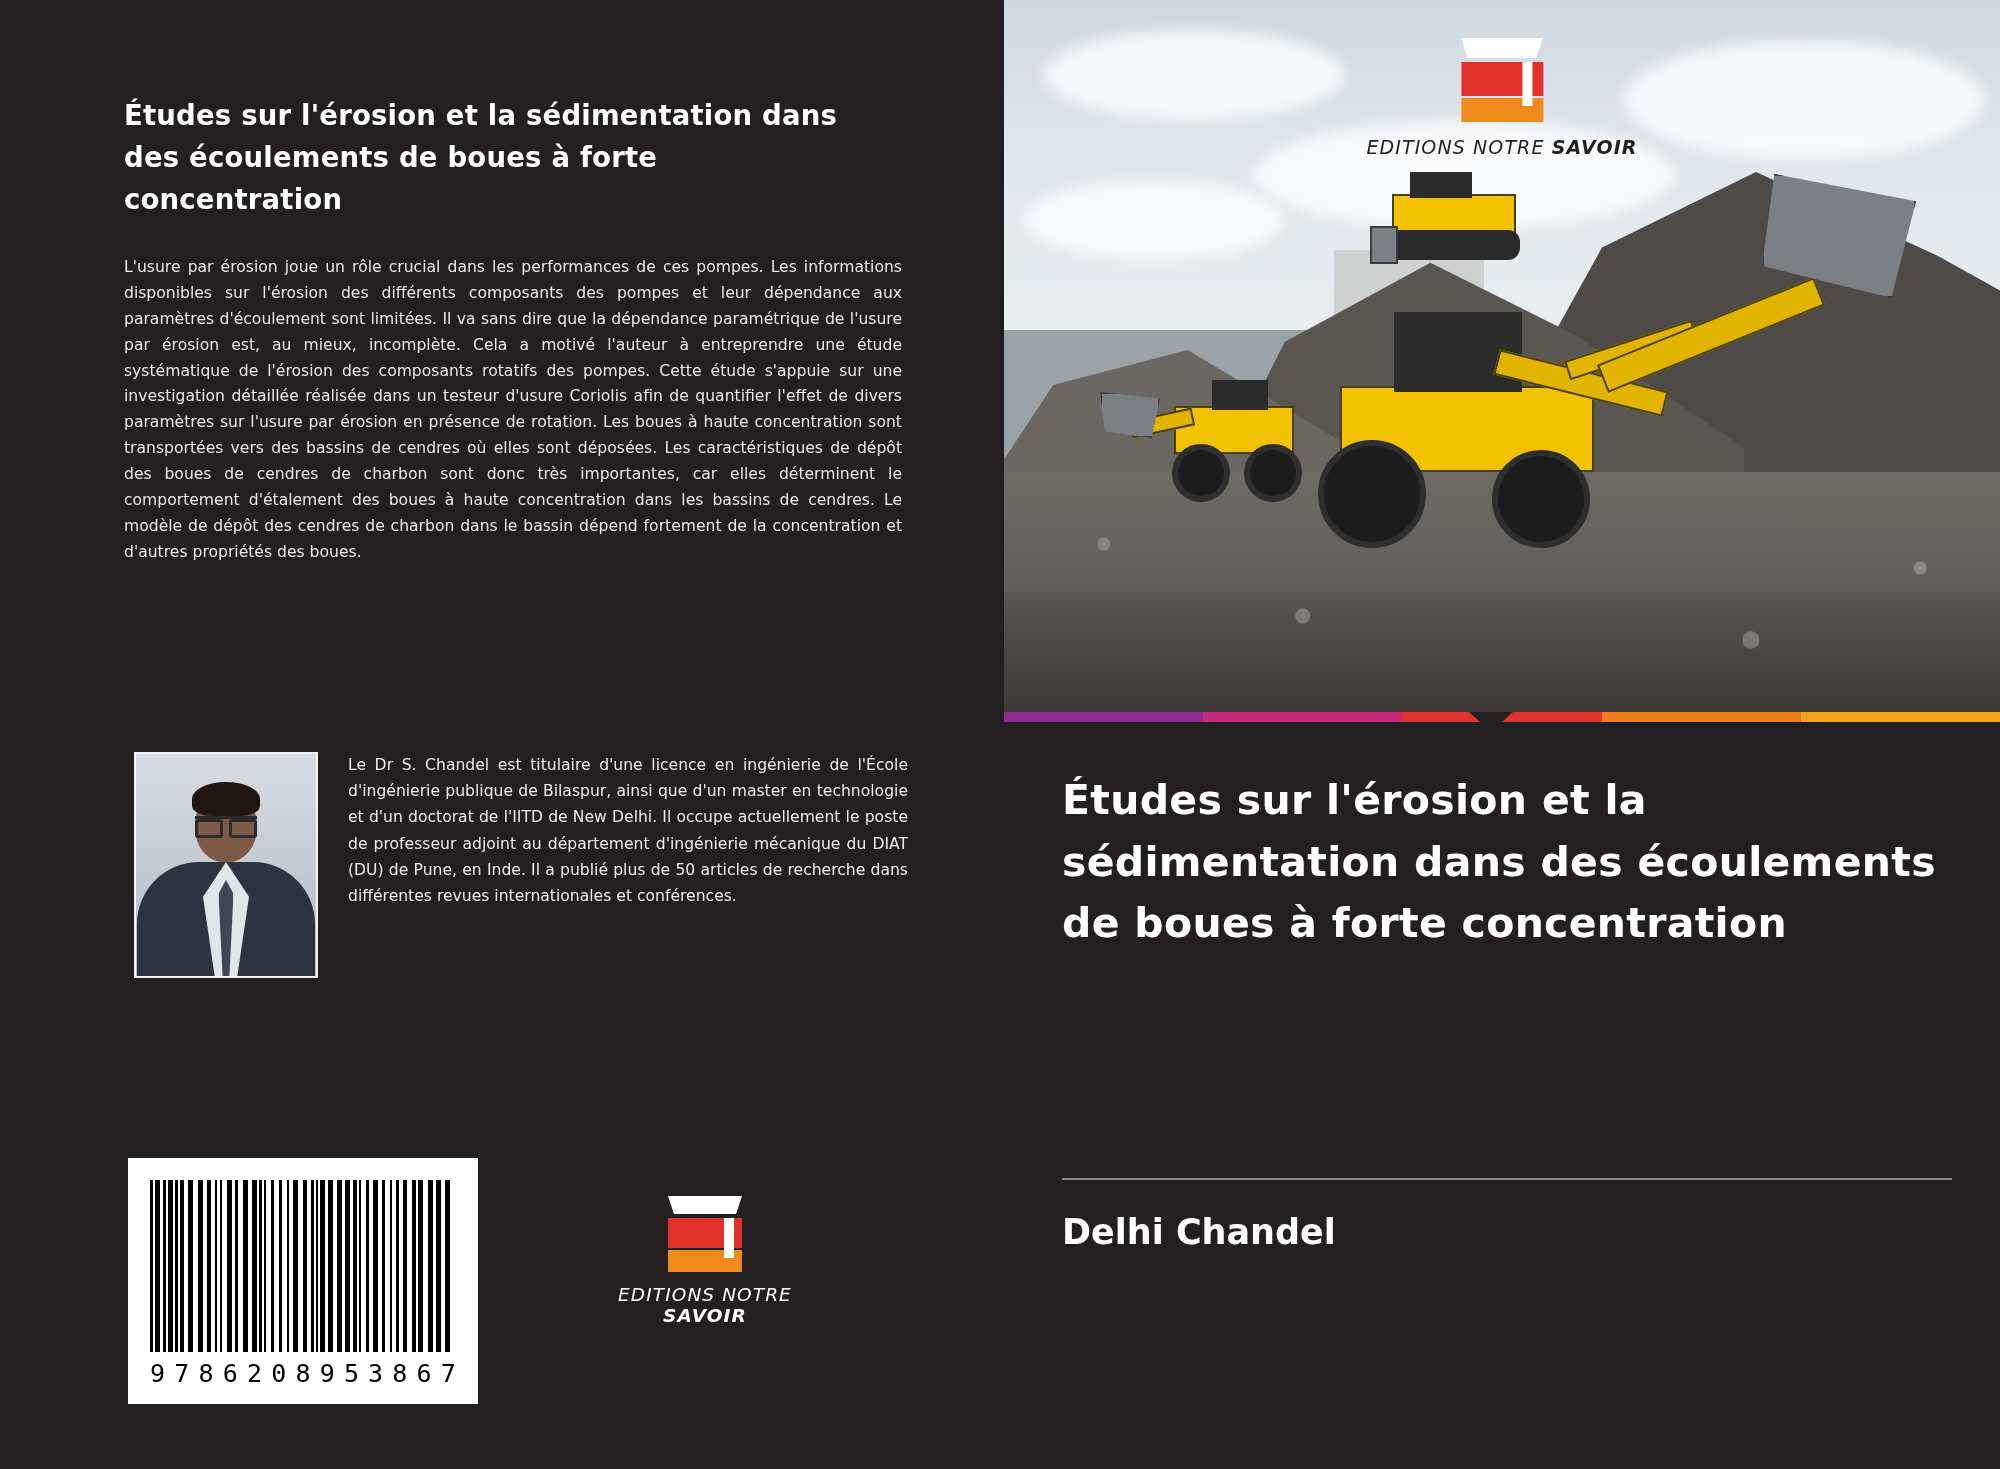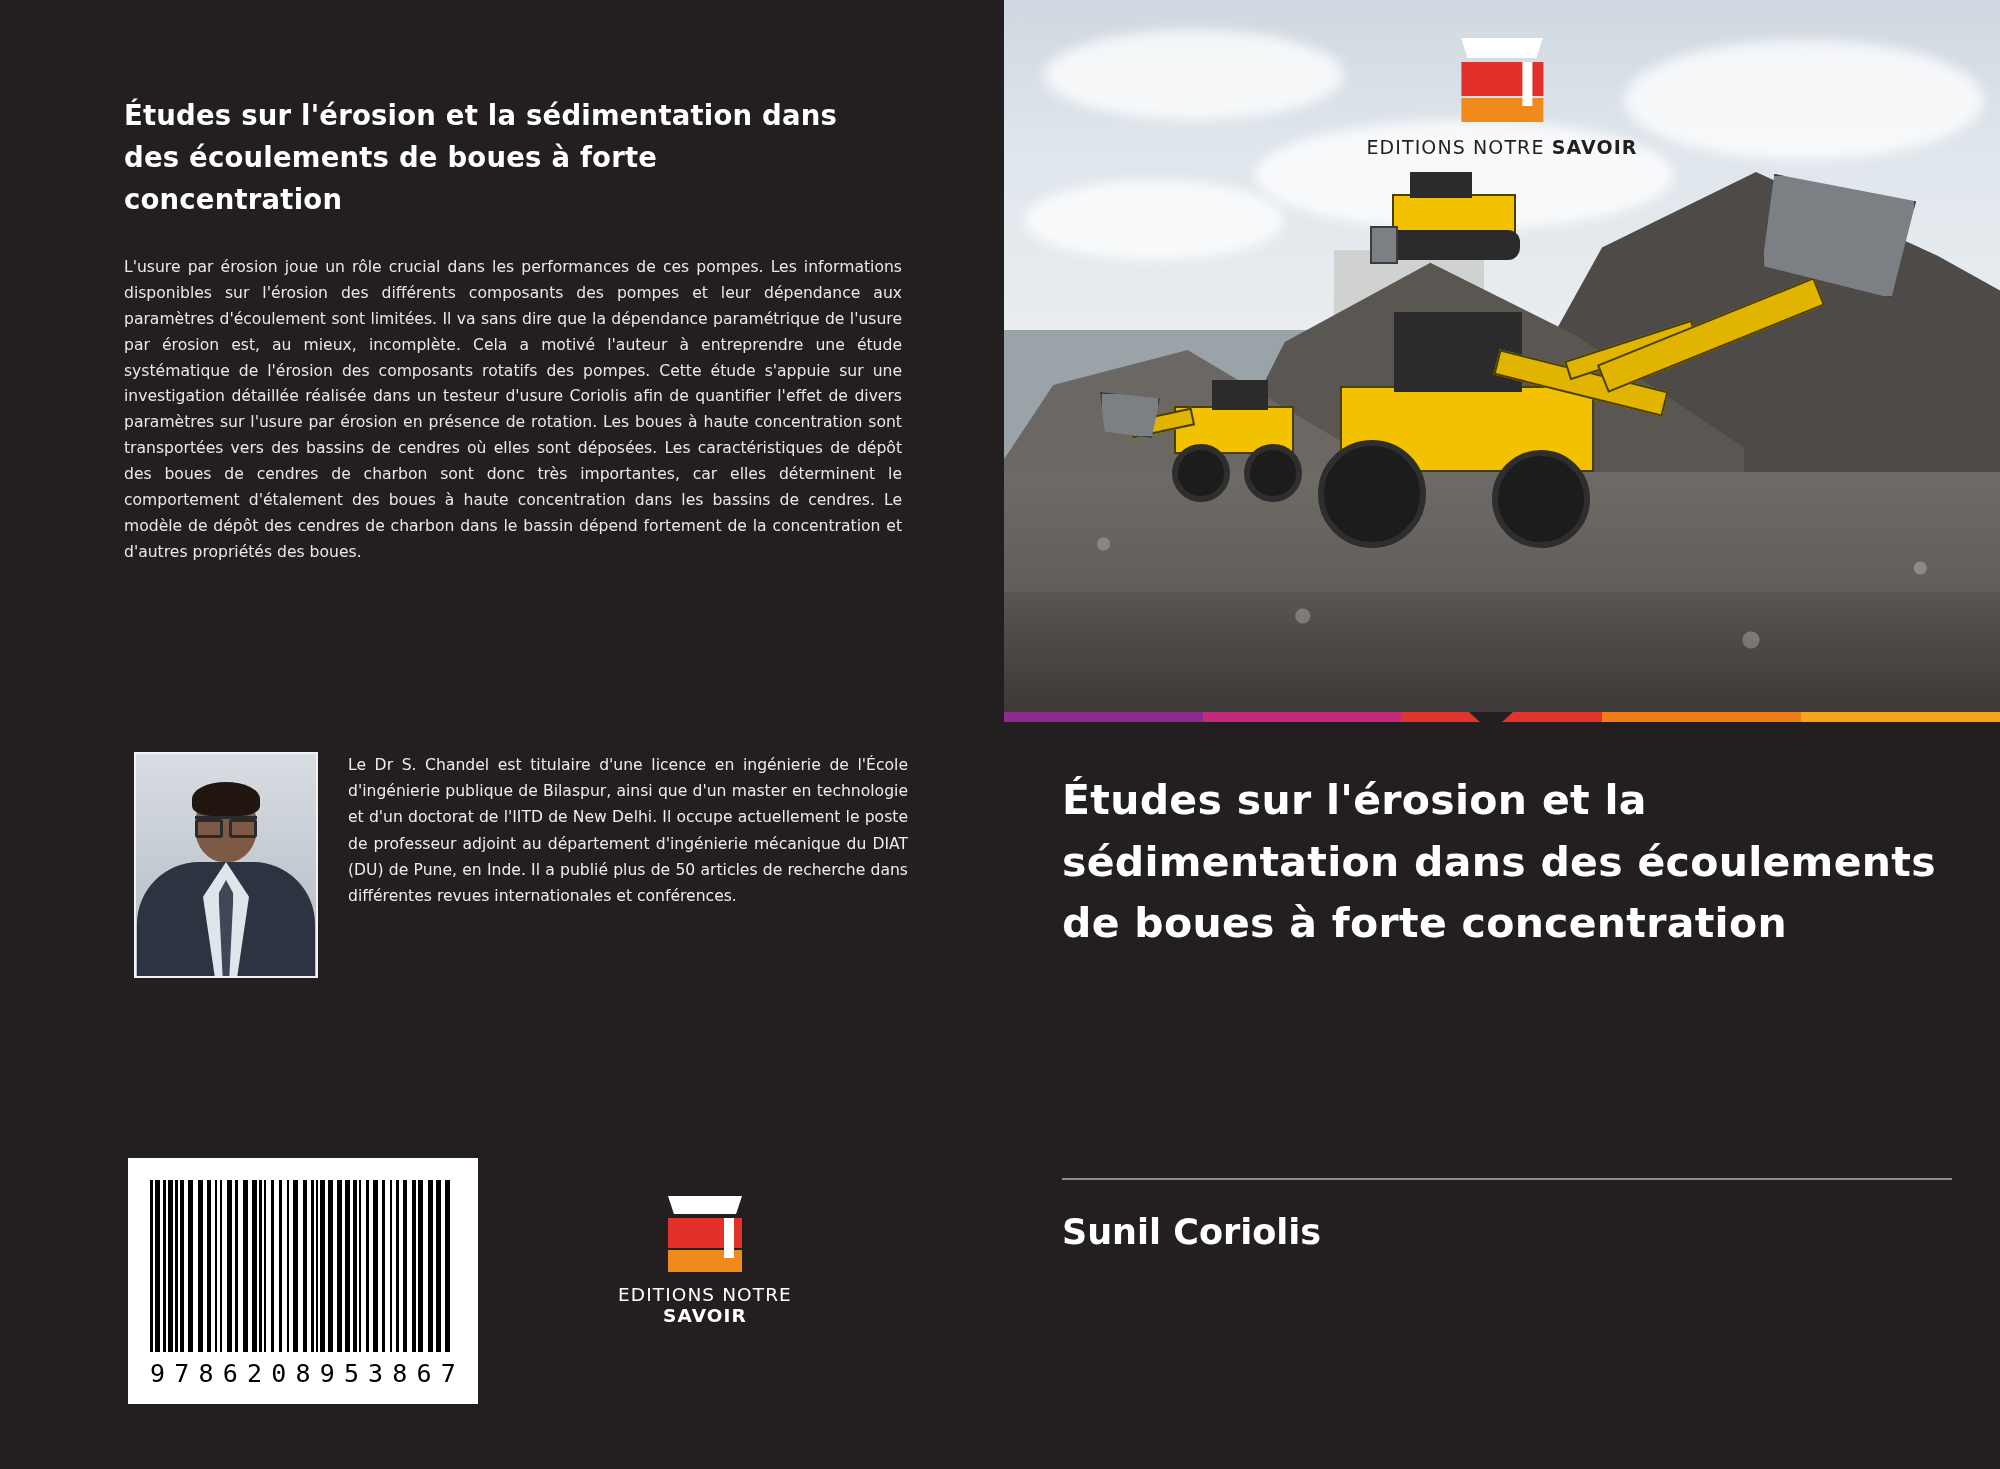--- a/index.html
+++ b/index.html
@@ -228,20 +228,21 @@
   .logo-mark .spine {
     position: absolute;
     left: 62px; top: 22px;
     width: 10px; height: 40px;
     background: #ffffff;
   }
   .logo-text {
     color: #ffffff;
     font-size: 18.5px;
     letter-spacing: 1.1px;
+    font-style: italic;
   }
   .logo-text b { font-weight: bold; }
 
   
   .front-cover {
     position: absolute;
     left: 1004px;
     top: 0;
     width: 996px;
     height: 1469px;
@@ -570,15 +571,15 @@
         <span style="background: rgb(224, 53, 47); width: 20%;"></span>
         <span style="background: rgb(240, 125, 28); width: 20%;"></span>
         <span style="background: rgb(245, 165, 28); width: 20%;"></span>
       </div>
     <div class="notch"></div>
 
     <div class="front-title">Études sur l'érosion et la sédimentation dans des écoulements de boues à forte concentration</div>
 
     <div class="front-rule"></div>
 
-    <div class="front-author">Sunil Coriolis</div>
+    <div class="front-author">Delhi Chandel</div>
   </div>
 </div>
 
 </body></html>

